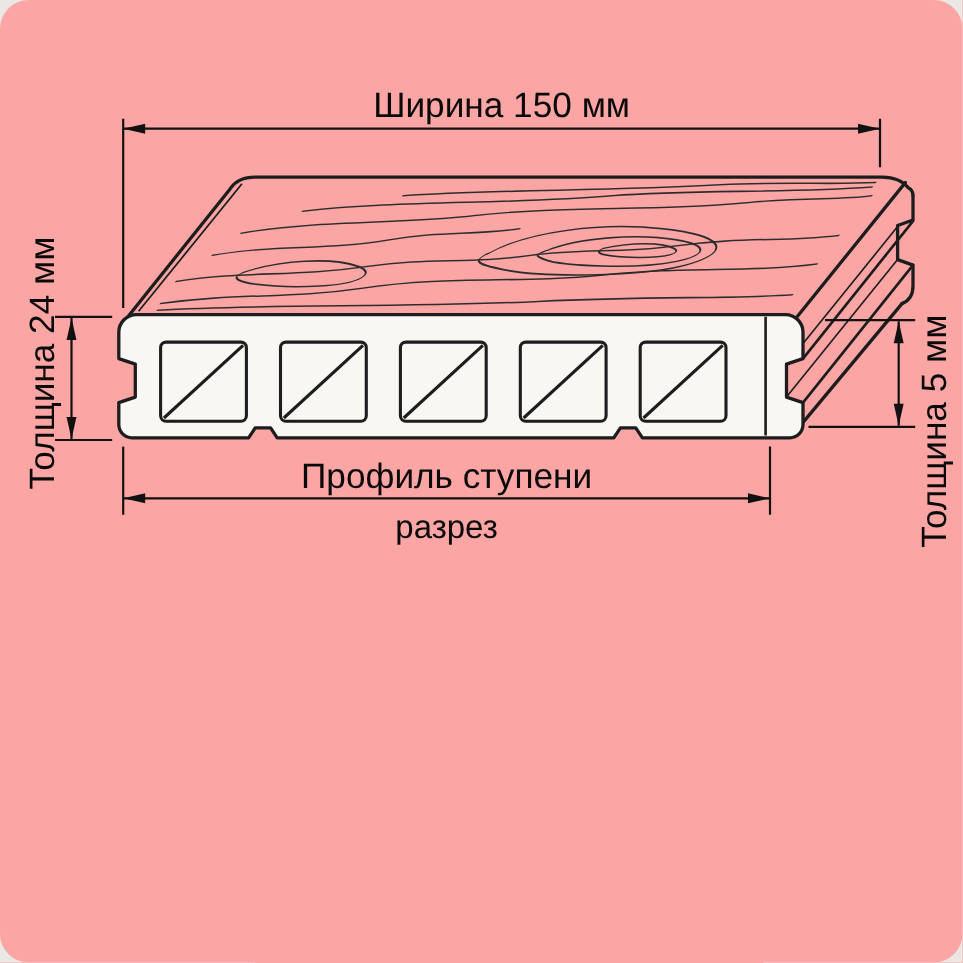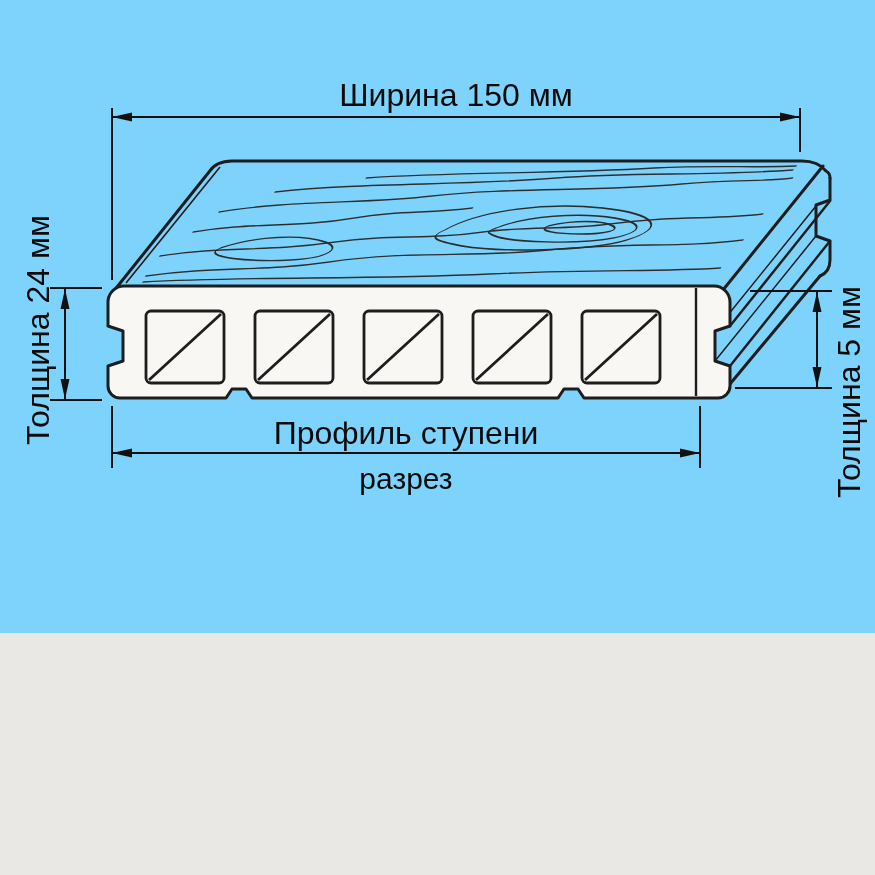--- a/index.html
+++ b/index.html
@@ -1,17 +1,17 @@
 <!DOCTYPE html>
 <html><head>
 <meta charset="utf-8">
 <style>
   html,body{margin:0;padding:0;}
   body{background:#e9e8e4;font-family:"Liberation Sans", sans-serif;}
-  .stage{width:875px;height:633px;background:#7dd3fc;position:relative;overflow:hidden;}
+  .stage{width:875px;height:875px;background:#fca5a5;position:relative;overflow:hidden;border-radius:26px;}
   svg{display:block;}
   .lbl{font-family:"Liberation Sans", sans-serif;fill:#0a0a0a;font-size:32px;}
   .lbl-small{font-family:"Liberation Sans", sans-serif;fill:#0a0a0a;font-size:30px;}
 </style>
 </head>
 <body>
 
 <div class="stage">
 <svg width="875" height="875" viewBox="0 0 875 875">
 

